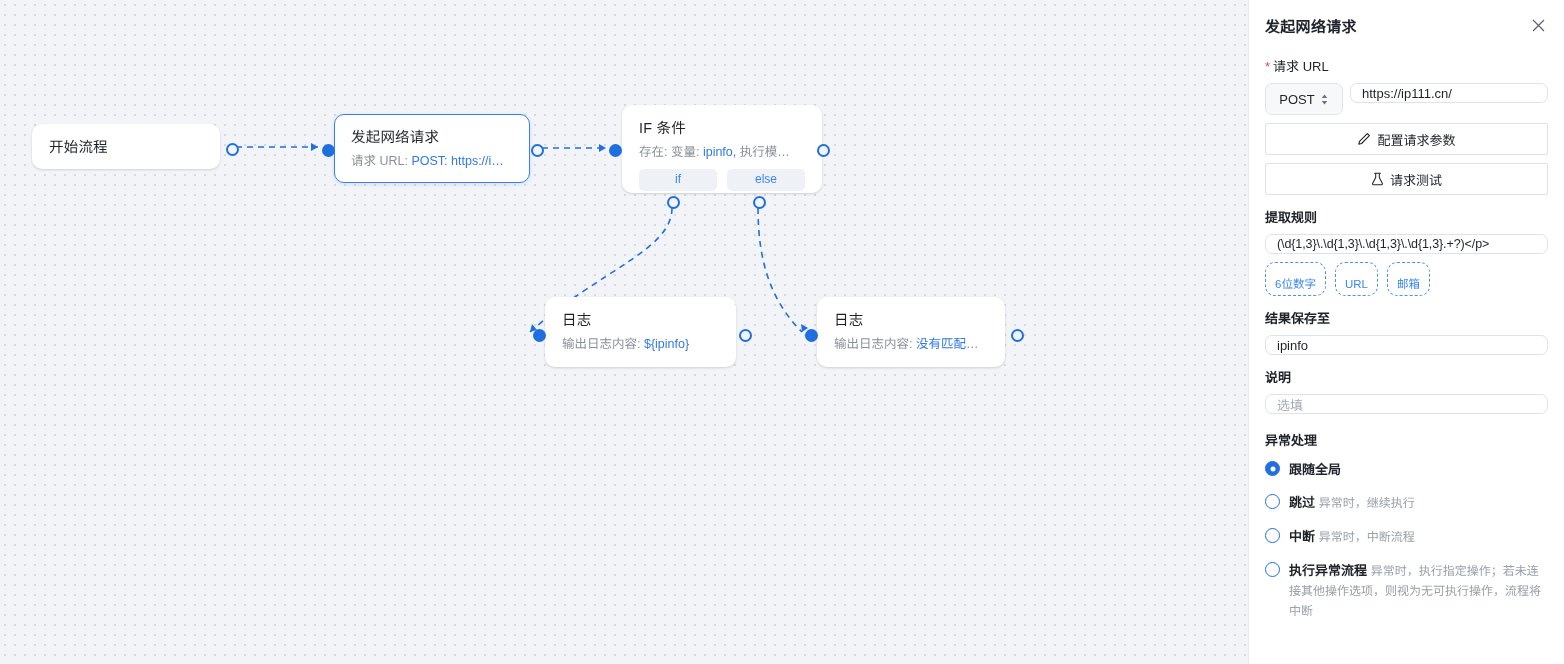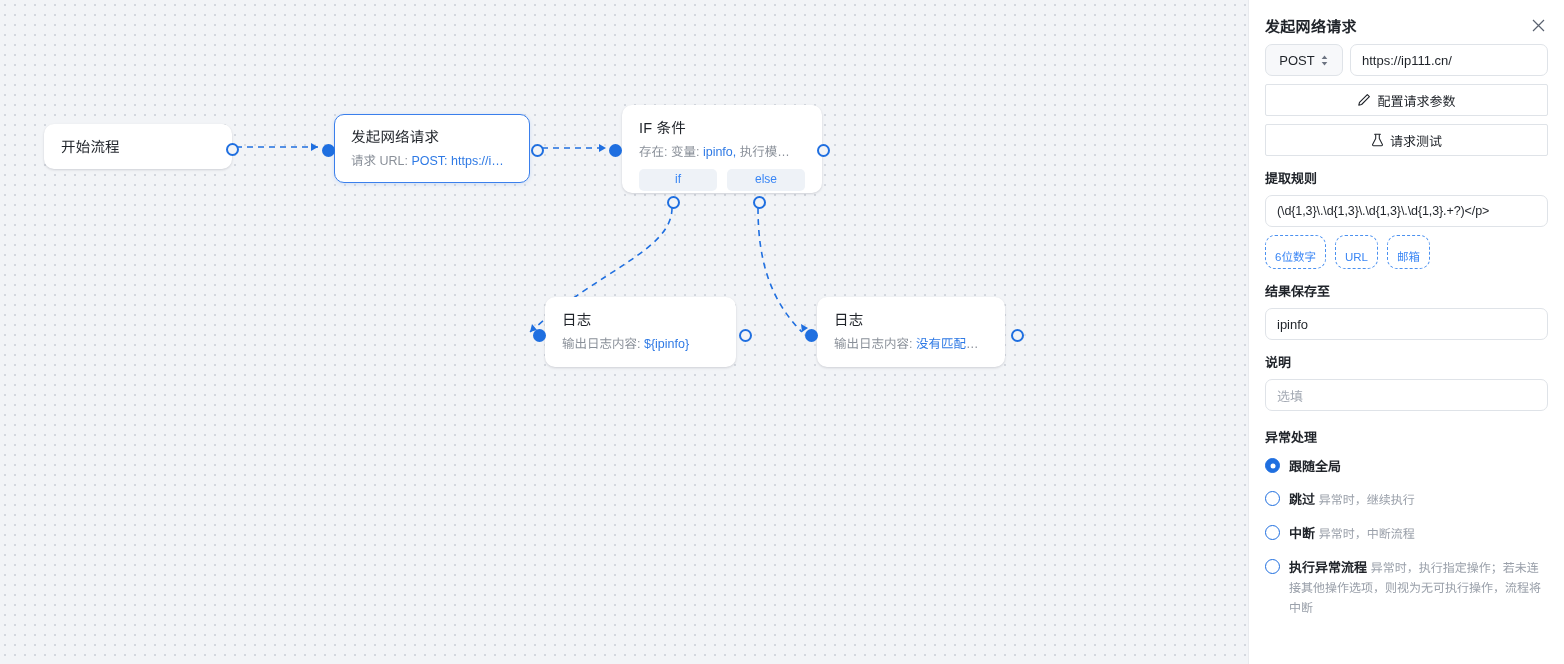--- a/index.html
+++ b/index.html
@@ -51,21 +51,21 @@
   }
 
   
   .port {
     position: absolute; width: 9px; height: 9px; border-radius: 50%;
     border: 2px solid #1f6fe0; background: #f2f4f7; box-sizing: content-box;
   }
   .port.filled { background: #1f6fe0; border-color: #1f6fe0; }
 
   
-  #node-start    { left: 32px;  top: 124px; width: 188px; height: 45px; display:flex; align-items:center;margin-left:12px; }
+  #node-start    { left: 32px;  top: 124px; width: 188px; height: 45px; display:flex; align-items:center; }
   #node-http     { left: 334px; top: 114px; width: 196px; height: 69px; }
   #node-if       { left: 622px; top: 105px; width: 200px; height: 88px; }
   #node-log-if   { left: 545px; top: 297px; width: 191px; height: 70px; }
   #node-log-else { left: 817px; top: 297px; width: 188px; height: 70px; }
 
   
   #panel {
     position: relative; width: 316px; height: 664px;
     background: #ffffff; border-left: 1px solid #e8eaee;
     padding: 0 16px; overflow: hidden;
@@ -81,21 +81,21 @@
   }
 
   .field-label {
     font-size: 13px; color: #1f2329; line-height: 18px;
     margin-top: 14px; margin-bottom: 7px; font-weight: 400;
   }
   .field-label.bold { font-weight: bold; }
   .req-star { color: #e5484d; margin-right: 3px; font-size: 13px; }
 
   .input-box {
-    height: 32px; border: 1px solid #dfe3e8; border-radius: 7px;
+    height: 20px; border: 1px solid #dfe3e8; border-radius: 7px;
     background: #fff; display: flex; align-items: center;
     font-size: 13px; color: #1f2329; padding: 0 11px;
     width: 100%; overflow: hidden; white-space: nowrap;
   }
   .input-box.placeholder { color: #a3a9b3; }
 
   .url-row { display: flex; gap: 7px; }
   .method-select {
     height: 32px; min-width: 78px; border: 1px solid #dfe3e8; border-radius: 7px;
     background: #f7f8fa; display: flex; align-items: center; justify-content: center;
@@ -202,20 +202,23 @@
 
     <div id="panel-header">
       <div id="panel-title">发起网络请求</div>
       <div id="close-btn">
         <svg class="icon-svg" width="13" height="13" viewBox="0 0 13 13" aria-hidden="true">
           <path d="M1 1 L12 12 M12 1 L1 12" stroke="#5a6270" stroke-width="1.2" fill="none"></path>
         </svg>
       </div>
     </div>
 
+    <div class="field-label">
+      <span class="req-star">*</span><span>请求 URL</span>
+    </div>
     <div class="url-row">
       <div class="method-select">
         <span>POST</span>
         <svg class="icon-svg" width="9" height="13" viewBox="0 0 9 13" aria-hidden="true">
           <path d="M4.5 1.5 L7.3 5 L1.7 5 Z" fill="#6b7280"></path>
           <path d="M4.5 11.5 L7.3 8 L1.7 8 Z" fill="#6b7280"></path>
         </svg>
       </div>
       <div class="input-box url-input">https://ip111.cn/</div>
     </div>

